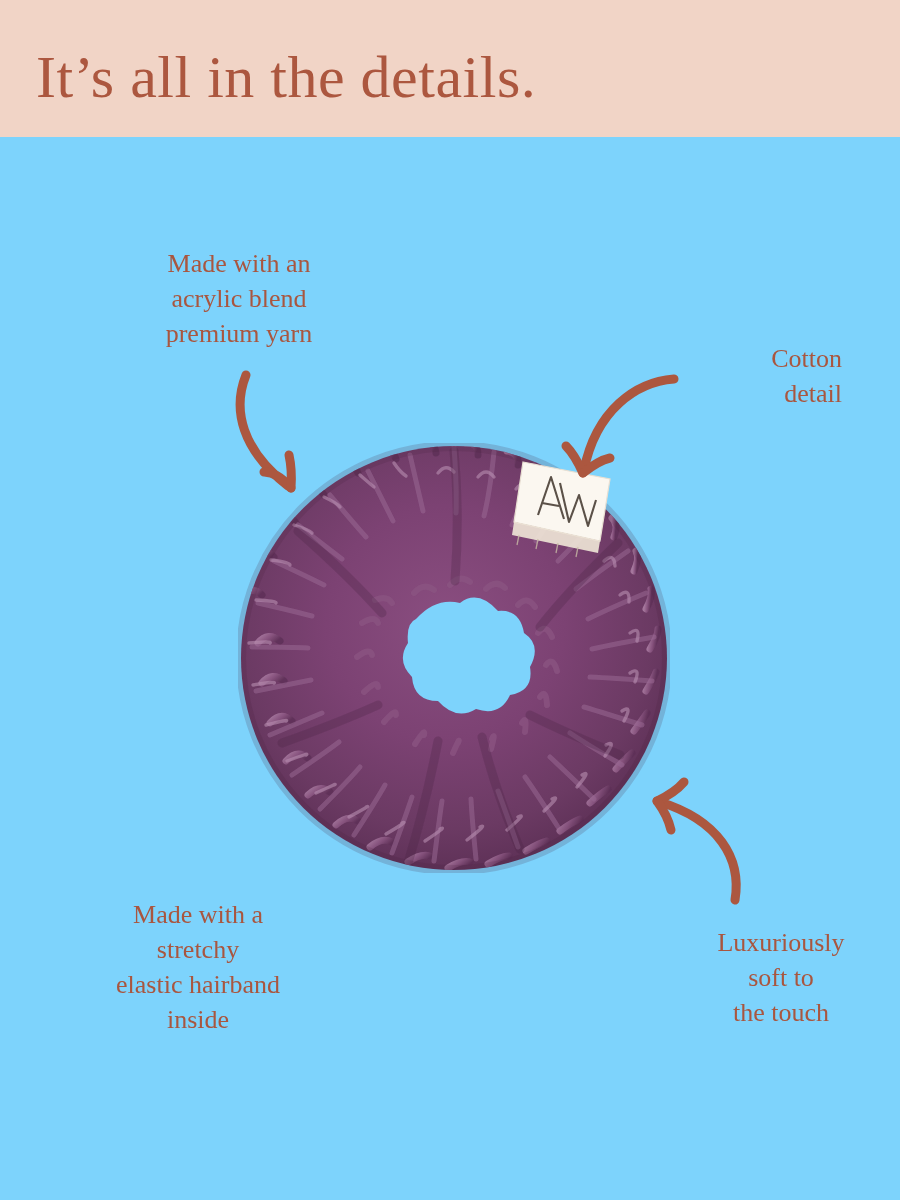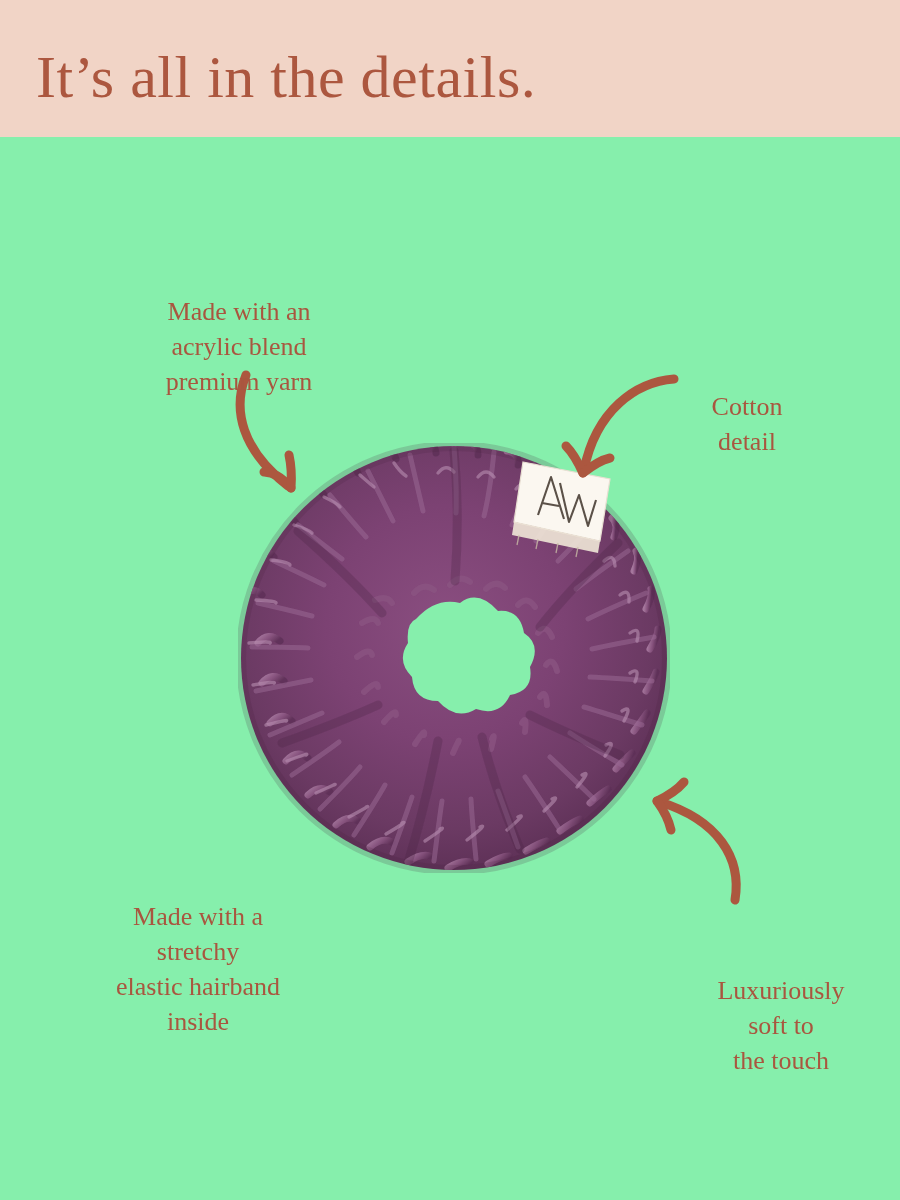--- a/index.html
+++ b/index.html
@@ -8,21 +8,21 @@
   body {
     font-family: "Liberation Serif", "DejaVu Serif", serif;
     background: #FDF8F4;
     overflow: hidden;
     position: relative;
   }
   #page {
     position: relative;
     width: 900px;
     height: 1200px;
-    background: #86efac;
+    background: #7dd3fc;
     overflow: hidden;
   }
   
   .header-band {
     position: absolute;
     left: 0; top: 0;
     width: 900px; height: 137px;
     background: #F1D4C6;
   }
   .header-title {
@@ -38,25 +38,24 @@
   }
   
   .caption {
     position: absolute;
     color: #A9563F;
     font-family: "Liberation Serif", "DejaVu Serif", serif;
     font-size: 26px;
     line-height: 35px;
     text-align: center;
     white-space: pre-line;
-    margin-top: 48px;
   }
   #cap-yarn     { left: 108px;  top: 246px;  width: 262px; }
-  #cap-cotton   { left: 652px;  top: 341px;  width: 190px; }
-  #cap-elastic  { left: 48px;   top: 851px;  width: 300px; }
+  #cap-cotton   { left: 652px;  top: 341px;  width: 190px; text-align: right; }
+  #cap-elastic  { left: 48px;   top: 897px;  width: 300px; }
   #cap-soft     { left: 656px;  top: 925px;  width: 250px; }
   #cap-ponytail { left: 318px;  top: 978px;  width: 272px; }
 
   
   .arrow-layer {
     position: absolute;
     left: 0; top: 0;
     width: 900px; height: 1200px;
     pointer-events: none;
   }

